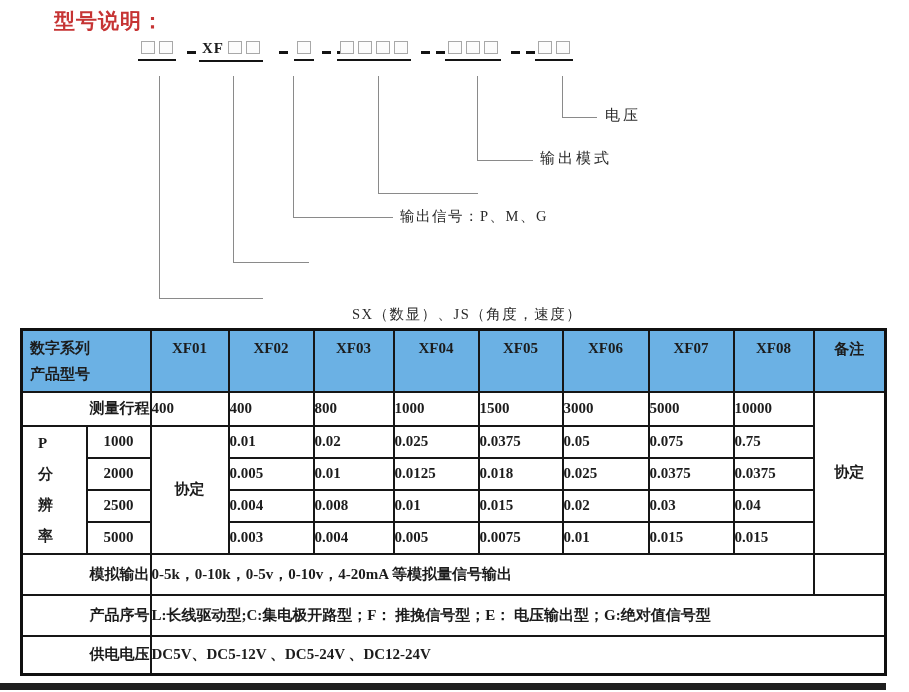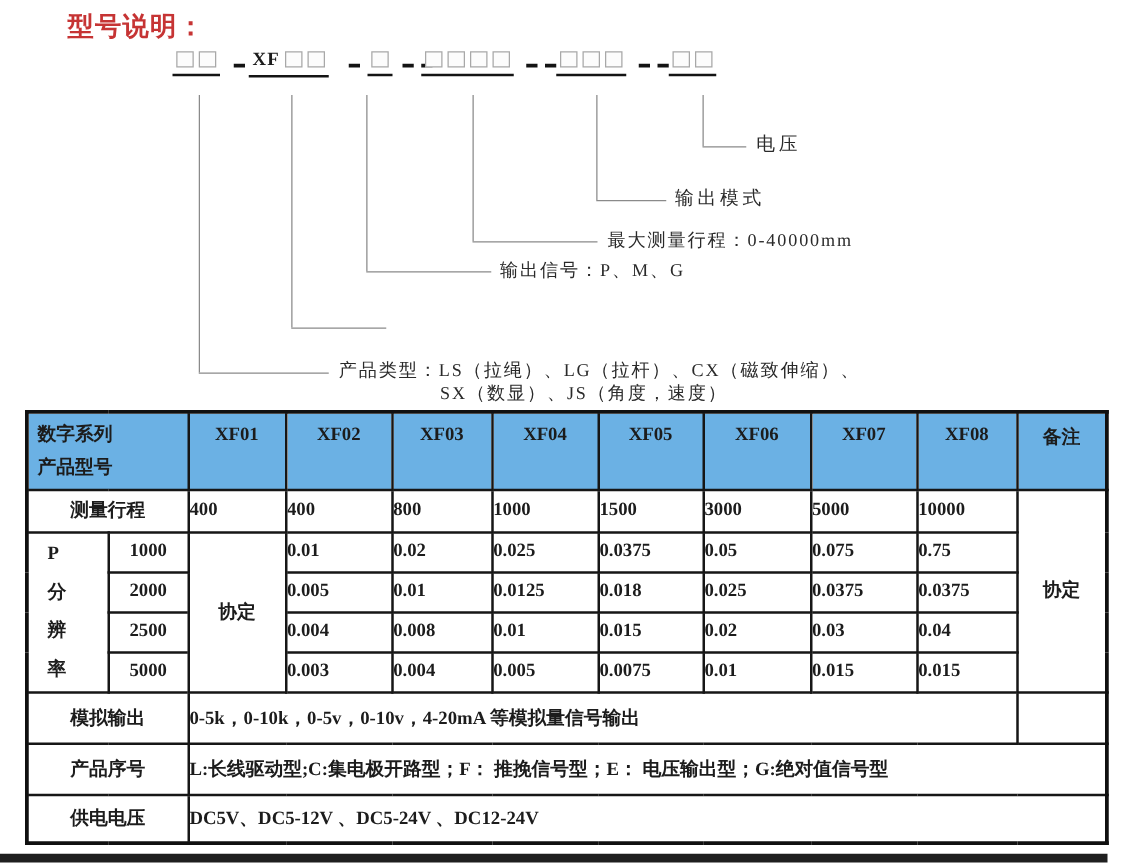--- a/index.html
+++ b/index.html
@@ -25,21 +25,21 @@
   .callout-label.tight{letter-spacing:1.5px;font-size:14.5px;}
 
   
   #spec-table{position:absolute;left:20px;top:328px;border-collapse:collapse;table-layout:fixed;
               width:864px;font-size:15px;font-weight:bold;}
   #spec-table td,#spec-table th{border:2px solid #161616;padding:0;overflow:hidden;
               font-weight:bold;vertical-align:middle;}
   #spec-table{border:3px solid #101010;}
   .th-blue{background:#6bb1e4;}
   .cell-left{text-align:left;padding-left:11px;}
-  .cell-lab{text-align:center;padding-left:7px;}
+  .cell-lab{text-align:right;padding-left:7px;}
   .cell-center{text-align:center;}
   .corner div{line-height:26px;text-align:left;padding-left:7px;}
   .pcol div{line-height:31px;text-align:left;padding-left:15px;}
 
   .bottom-bar{position:absolute;left:0;top:683px;width:886px;height:7px;background:#1f1f1f;}
 </style>
 </head>
 <body>
 
 <div id="page">
@@ -104,23 +104,21 @@
     <div class="vline" style="left:378px;top:76px;height:117px"></div>
     <div class="hline" style="left:378px;top:193px;width:100px"></div>
     <div class="vline" style="left:477px;top:76px;height:84px"></div>
     <div class="hline" style="left:477px;top:160px;width:56px"></div>
     <div class="vline" style="left:562px;top:76px;height:41px"></div>
     <div class="hline" style="left:562px;top:117px;width:35px"></div>
   </div>
 
   <div class="callout-label" style="left:605px;top:106px">电压</div>
   <div class="callout-label" style="left:540px;top:149px">输出模式</div>
-  <div class="callout-label tight" style="left:486px;top:183px">最大测量行程：0-40000mm</div>
   <div class="callout-label tight" style="left:400px;top:207px">输出信号：P、M、G</div>
-  <div class="callout-label tight" style="left:271px;top:287px">产品类型：LS（拉绳）、LG（拉杆）、CX（磁致伸缩）、</div>
   <div class="callout-label tight" style="left:352px;top:305px">SX（数显）、JS（角度，速度）</div>
 
   <table id="spec-table">
     <colgroup>
       <col style="width:65px">
         <col style="width:64px">
         <col style="width:78px">
         <col style="width:85px">
       <col style="width:80px">
         <col style="width:85px">

